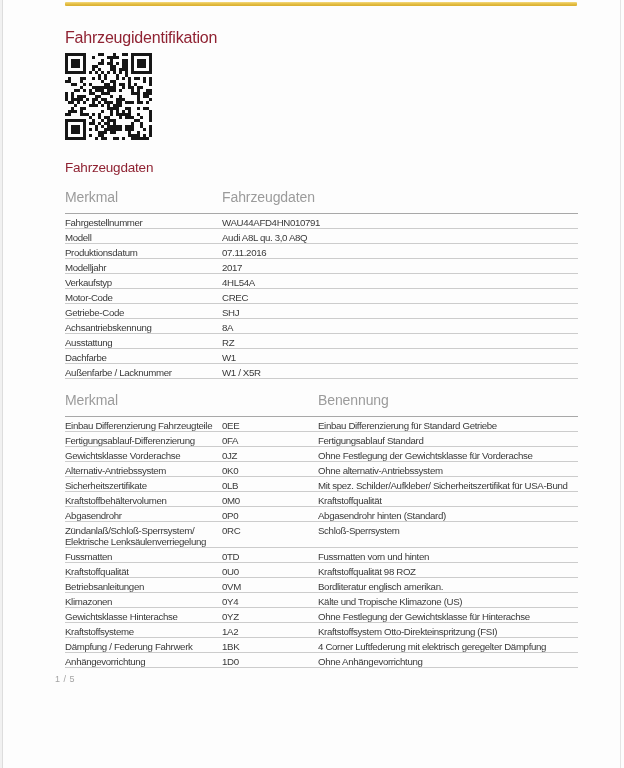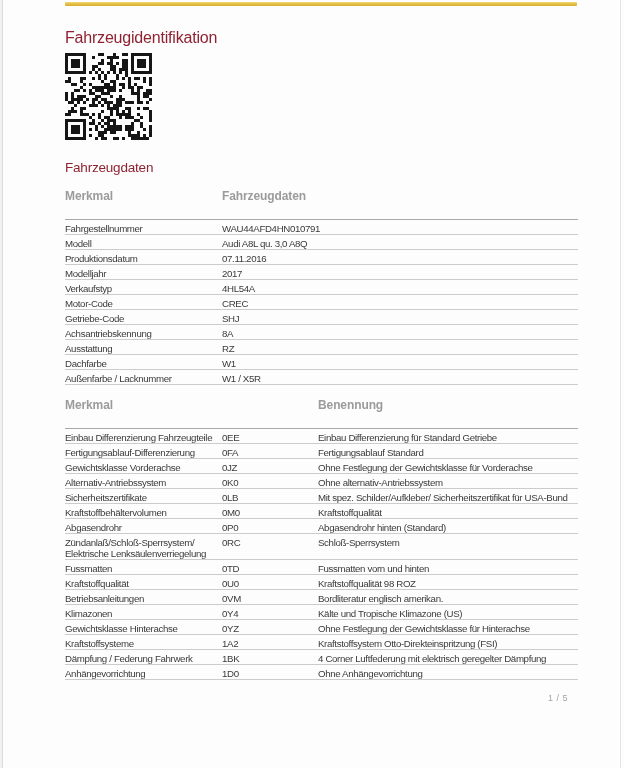--- a/index.html
+++ b/index.html
@@ -33,33 +33,33 @@
     letter-spacing:-0.2px;color:var(--accent);
   }
   section[data-section="0"] h2{margin-top:19px;}
   section[data-section="1"] h2{margin-top:24px;}
   table{
     width:513px;border-collapse:collapse;table-layout:fixed;
   }
   section[data-section="0"] table{margin-top:13px;}
   section[data-section="1"] table{margin-top:13px;}
   th{
-    text-align:left;font-weight:700;font-size:12px;letter-spacing:-0.1px;
-    color:var(--muted);padding:0 0 16px 0;border-bottom:1px solid var(--header-line);
+    text-align:left;font-weight:400;font-size:14px;letter-spacing:-0.1px;
+    color:var(--muted);padding:0 0 8px 0;border-bottom:1px solid var(--header-line);
   }
   td{
     font-size:9.7px;line-height:11px;letter-spacing:-0.35px;
     padding:3px 2px 0 0;height:11px;vertical-align:top;
     border-bottom:1px solid var(--line);color:var(--text);
   }
   table.t1 col.c1{width:157px;}
   table.t2 col.c1{width:157px;}
   table.t2 col.c2{width:96px;}
   .footer{
-    margin-top:13px;width:513px;text-align:right;transform:translateX(-10px);
+    margin-top:6px;width:513px;text-align:left;transform:translateX(-10px);
     font-size:9px;color:#a3a3a3;letter-spacing:0.5px;
   }
 </style>
 </head>
 <body>
 
 <div class="shadow-left"></div>
 <div class="edge-left"></div>
 <div class="edge-right"></div>
 <div class="gold-bar"></div>

